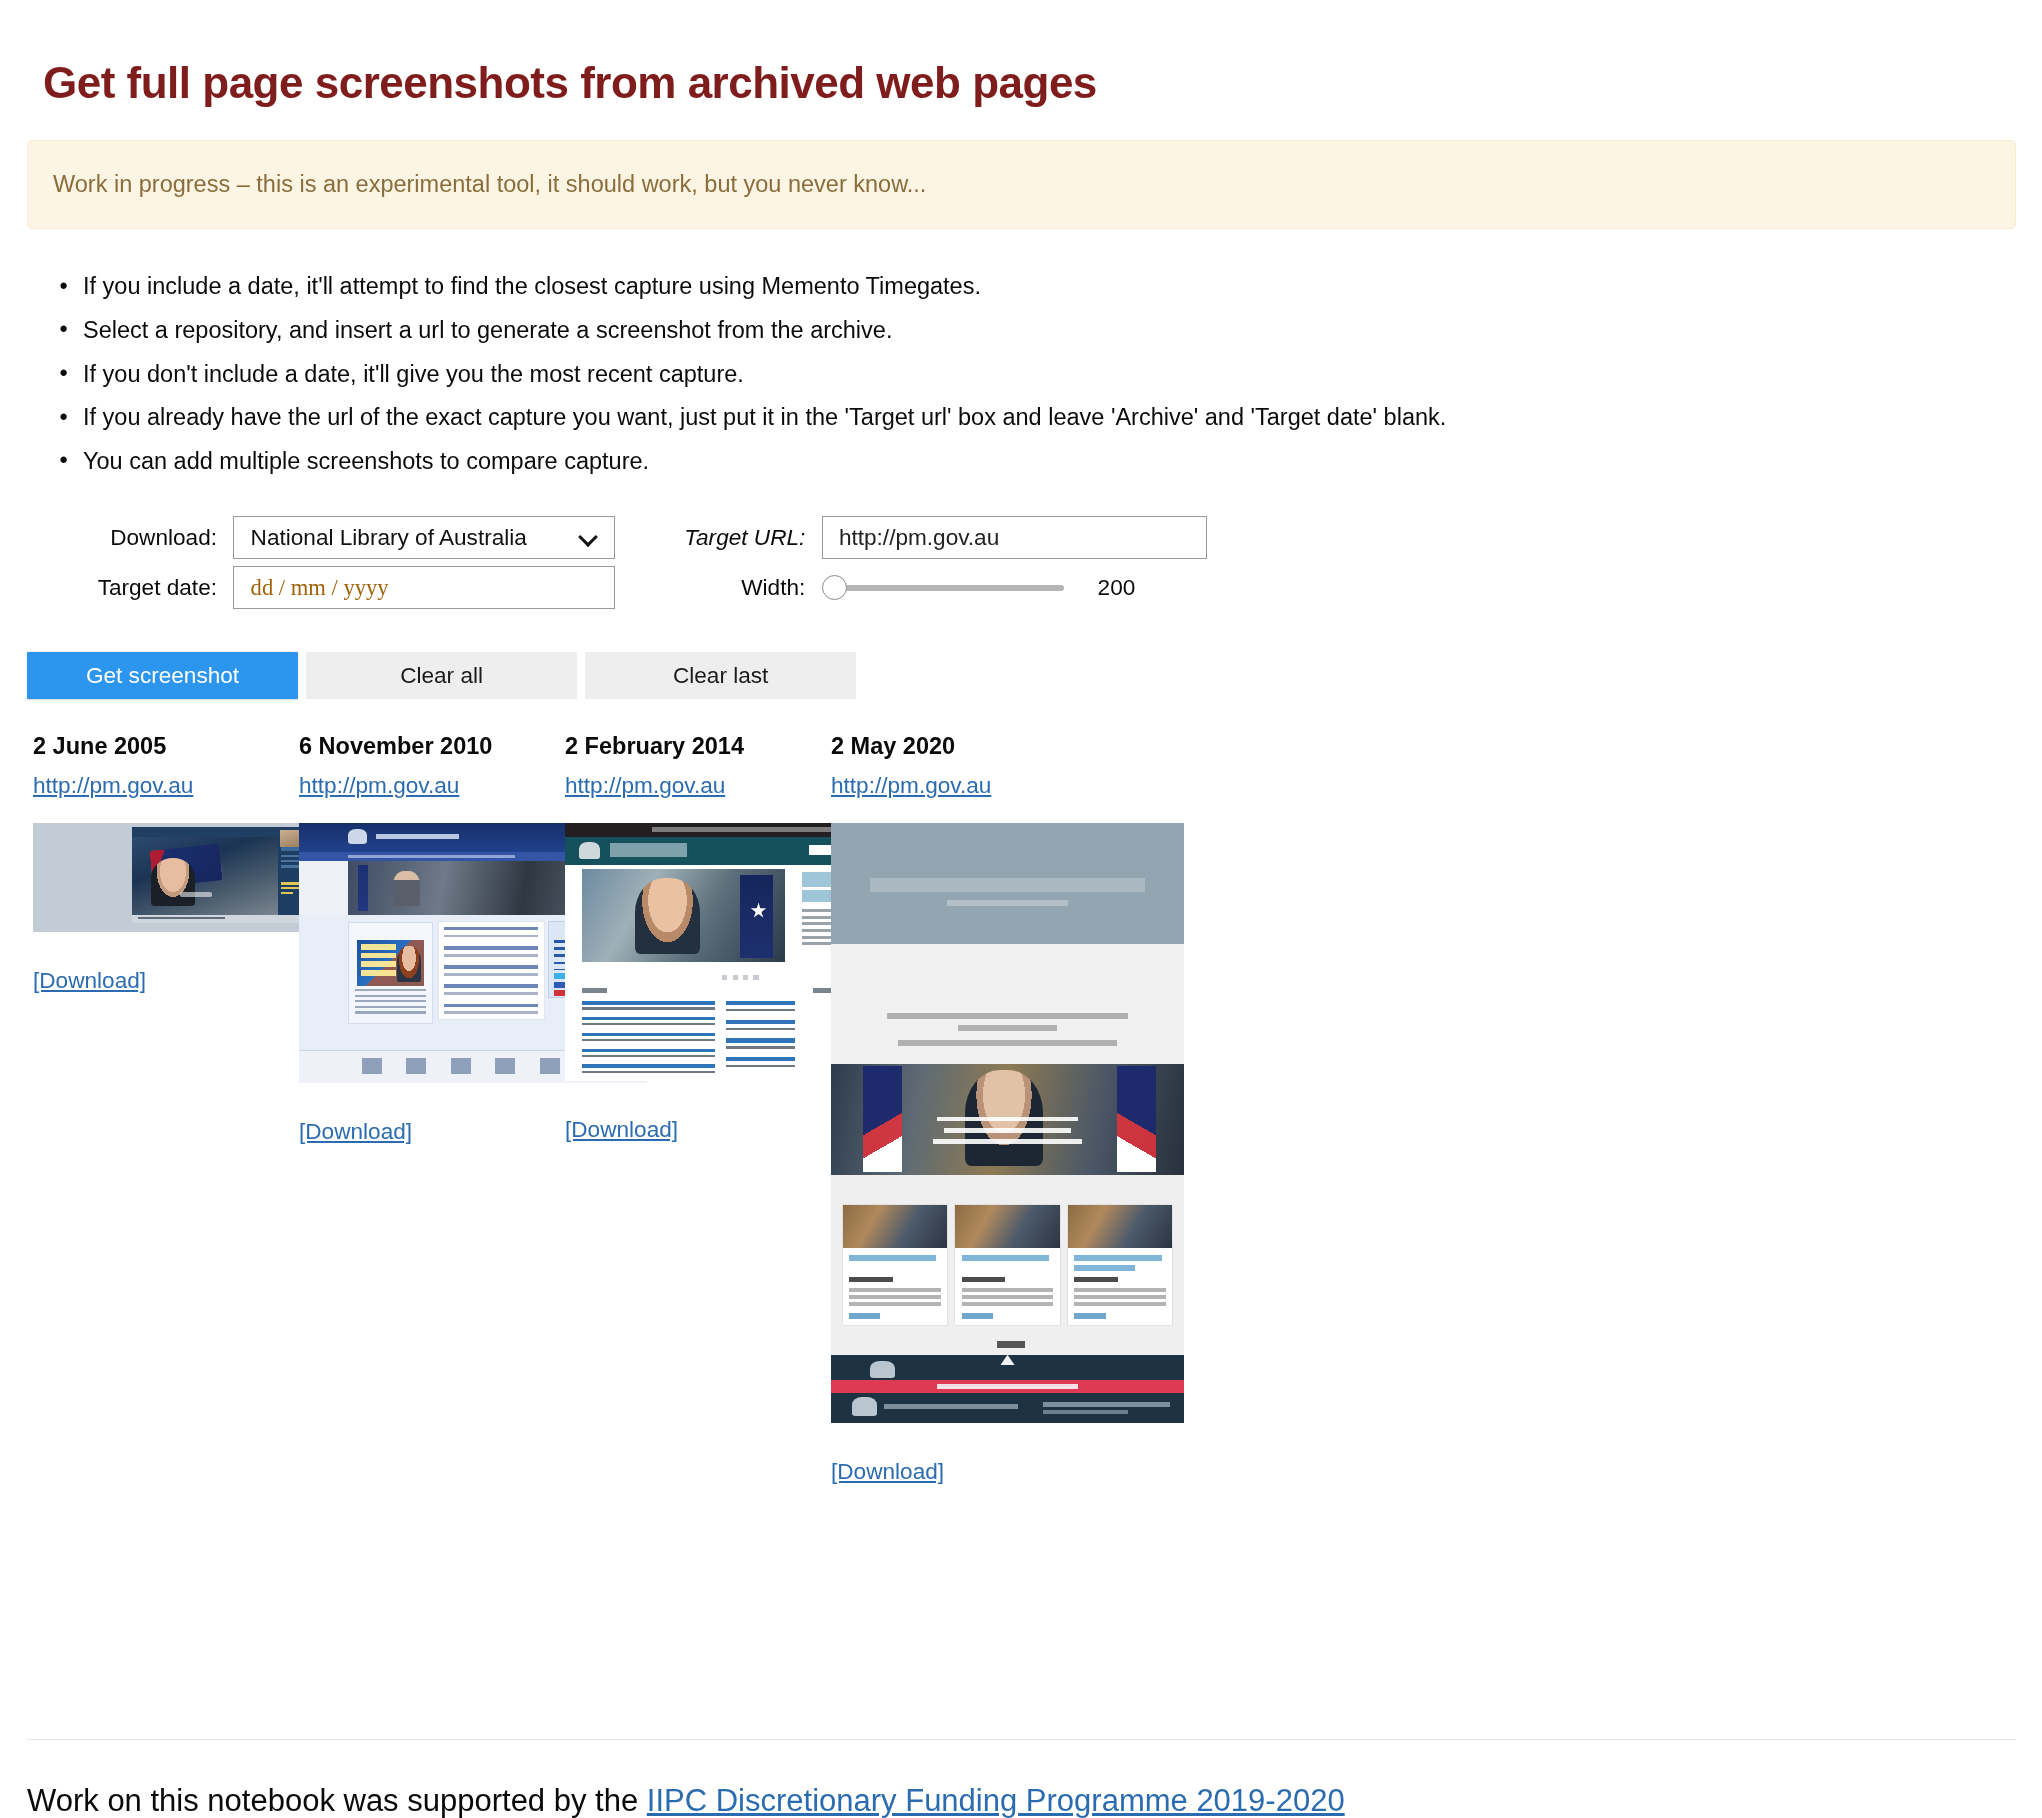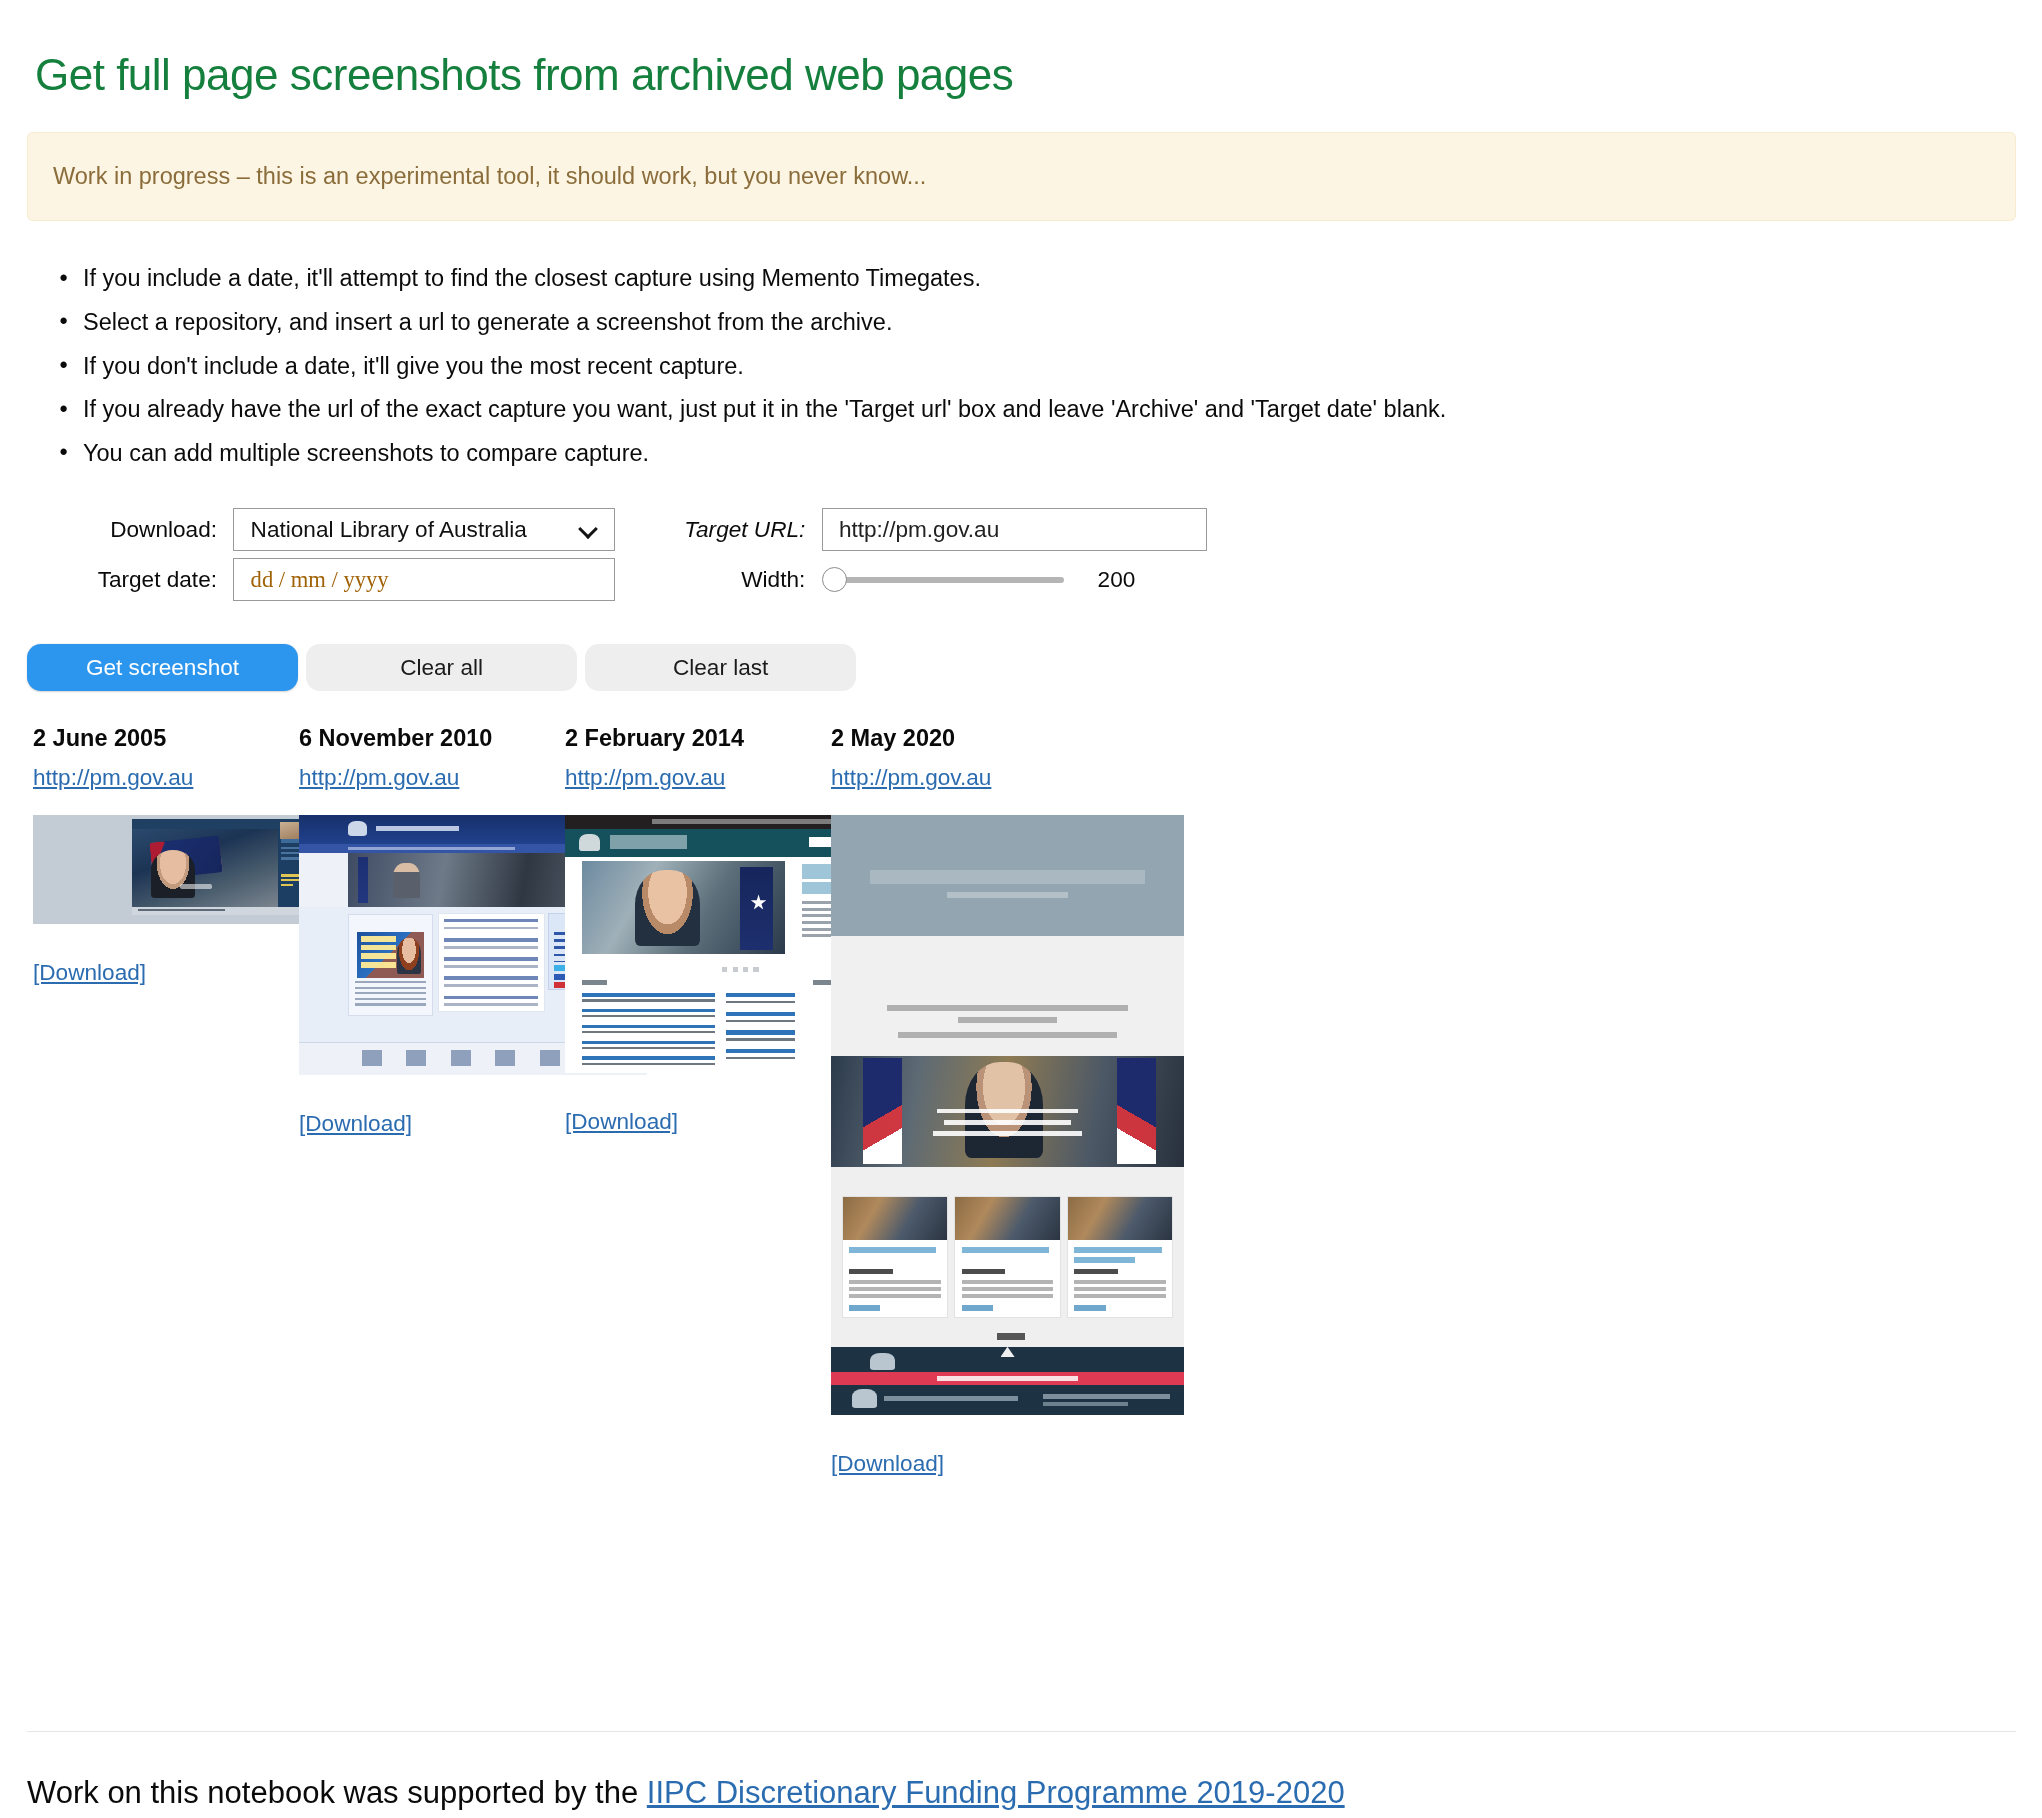--- a/index.html
+++ b/index.html
@@ -20,26 +20,26 @@
     position: relative;
     width: 2043px;
     height: 1818px;
     box-sizing: border-box;
     padding: 0 27px;
   }
 
   
   .page-title {
     font-size: 44px;
-    font-weight: normal;
+    font-weight: bold;
     letter-spacing: -0.5px;
-    margin: 8px;
+    margin: 16px;
     padding: 43px 0 0 0;
     line-height: 1.1;
-    color: #15803d;
+    color: #7f1d1d;
   }
 
   
   .alert {
     margin-top: 33px;
     background: #fdf5e3;
     border: 0.9px solid #f7ecd0;
     border-radius: 5.4px;
     height: 89px;
     display: flex;
@@ -197,21 +197,21 @@
     align-items: center;
     padding-left: 0;
   }
   .btn {
     height: 47px;
     display: flex;
     align-items: center;
     justify-content: center;
     font-size: 22.6px;
     box-sizing: border-box;
-    border-radius: 14px;
+    border-radius: 1px;
     cursor: pointer;
   }
   .btn-primary {
     background: #2c96ef;
     color: #ffffff;
     width: 271px;
     border: none;
     box-shadow: 0 0.9px 1.8px rgba(0,0,0,0.18);
   }
   .btn-default {

